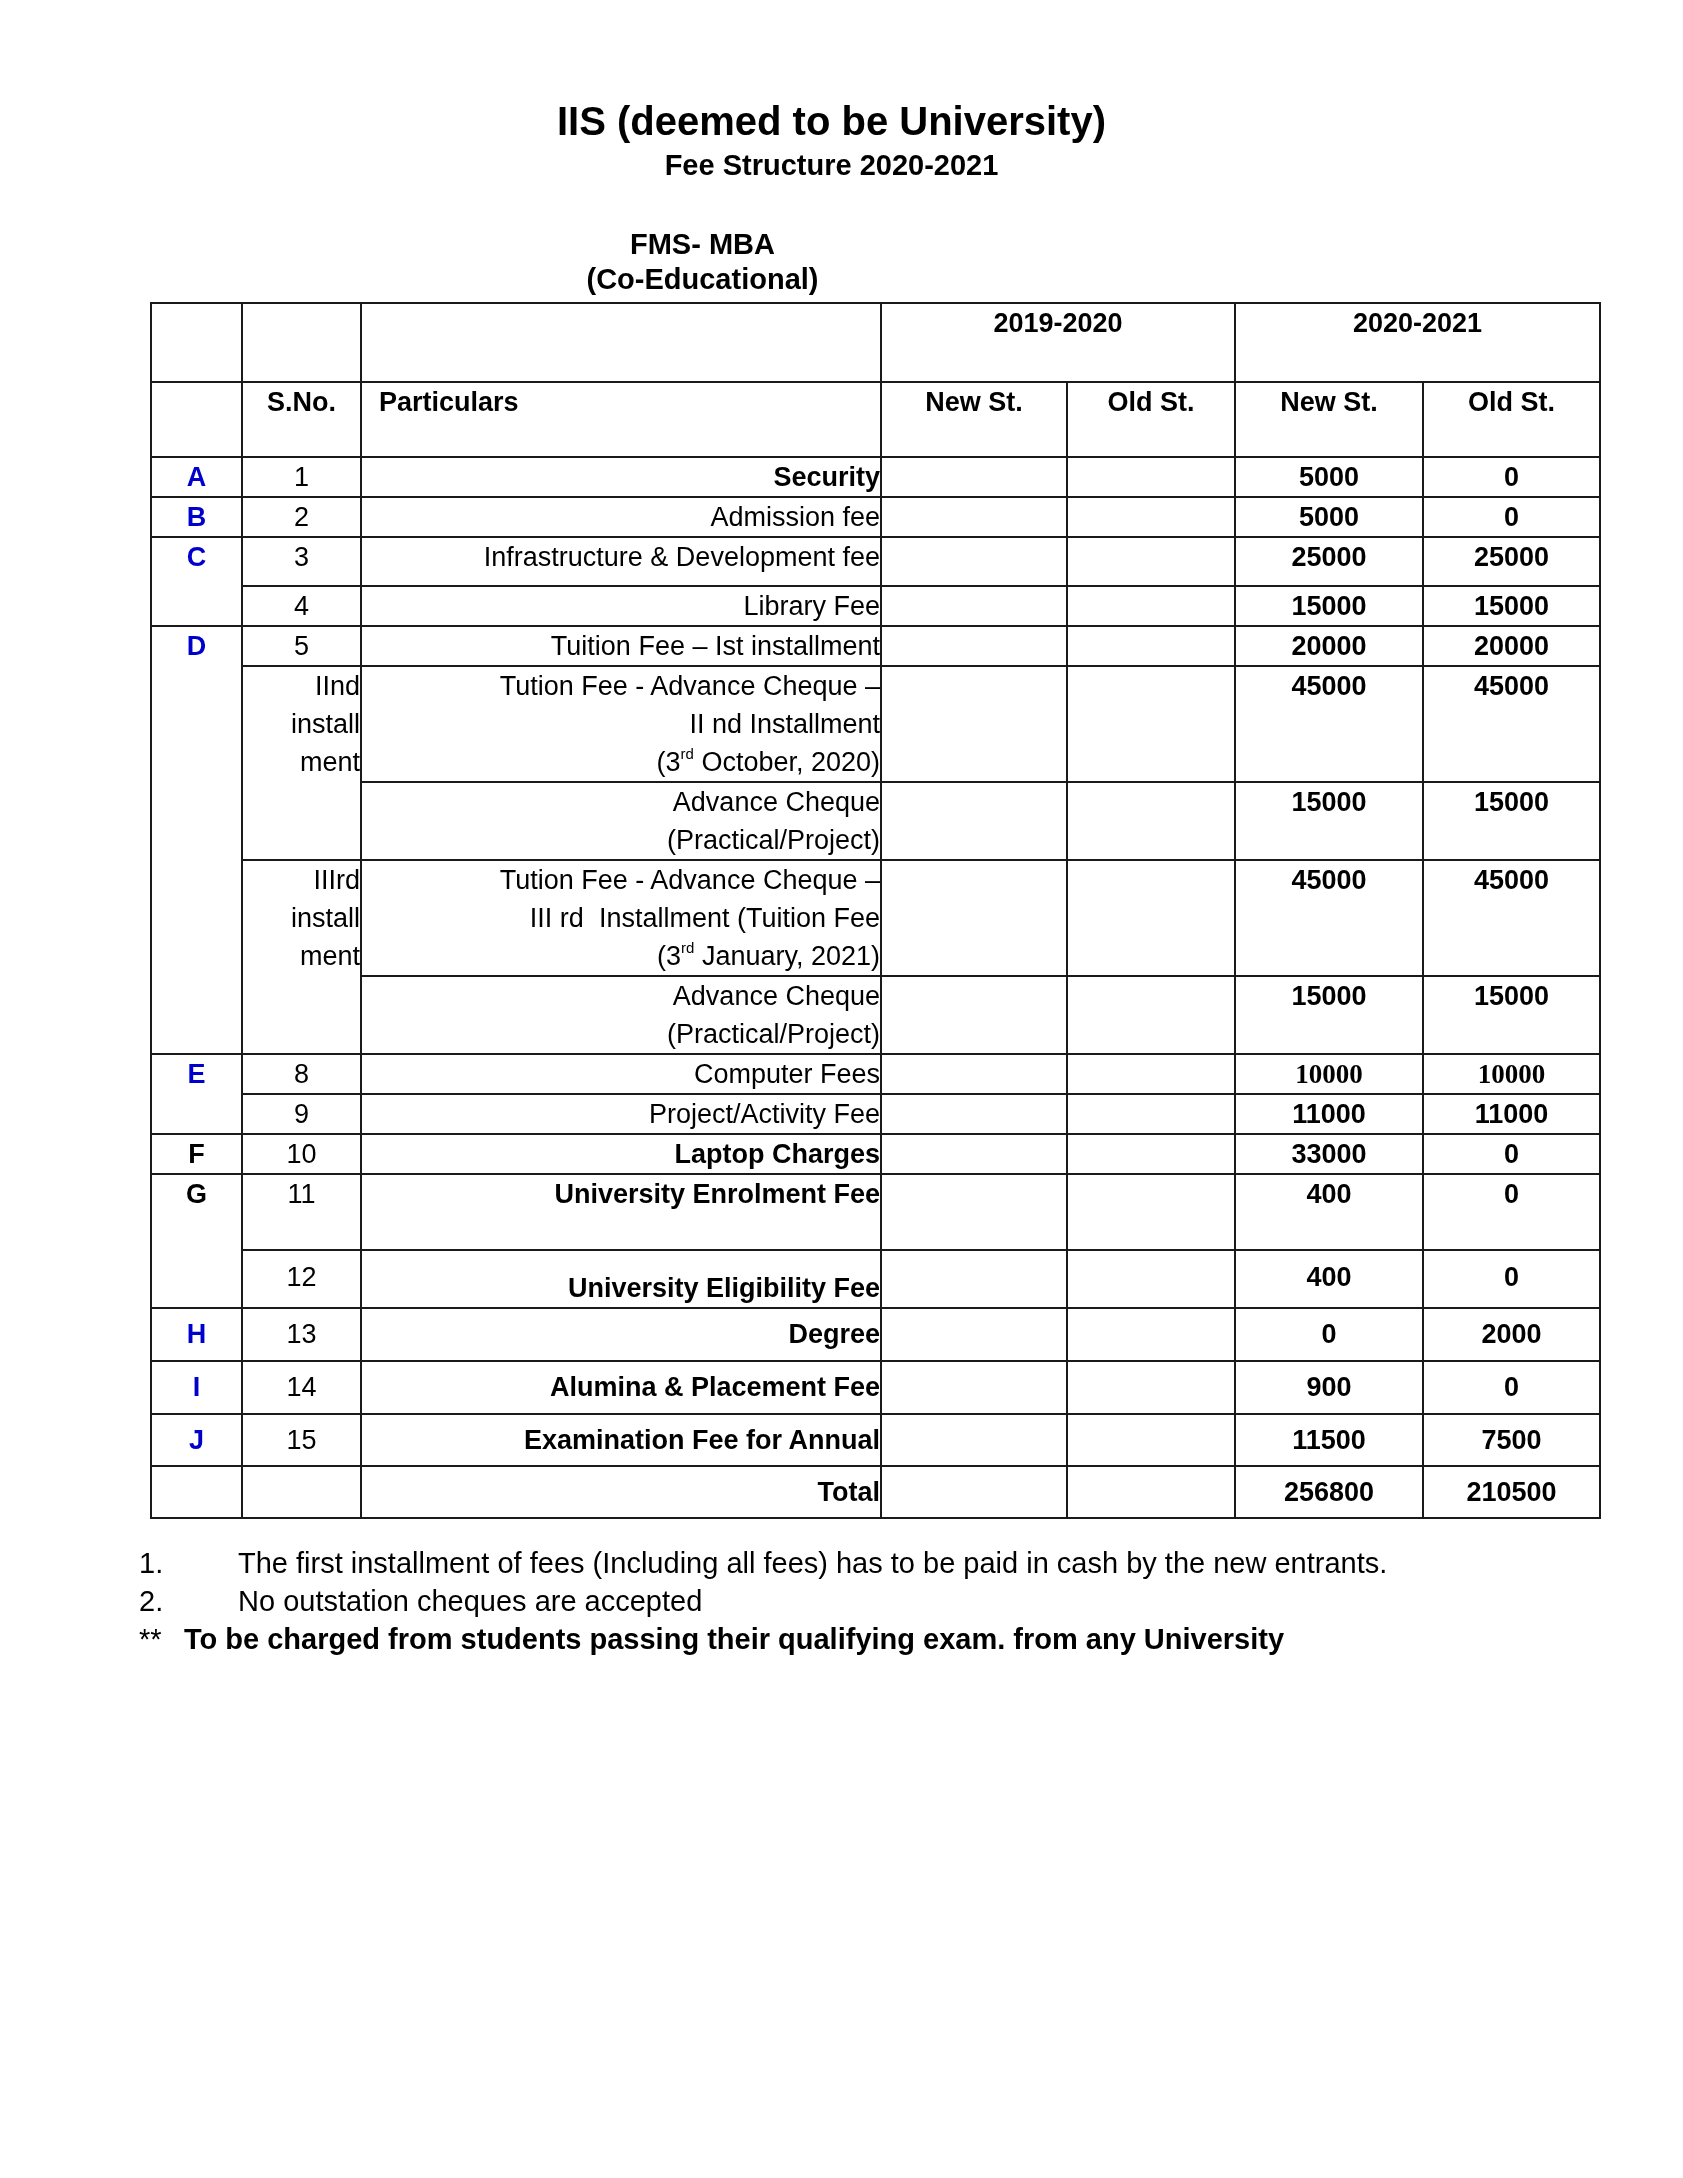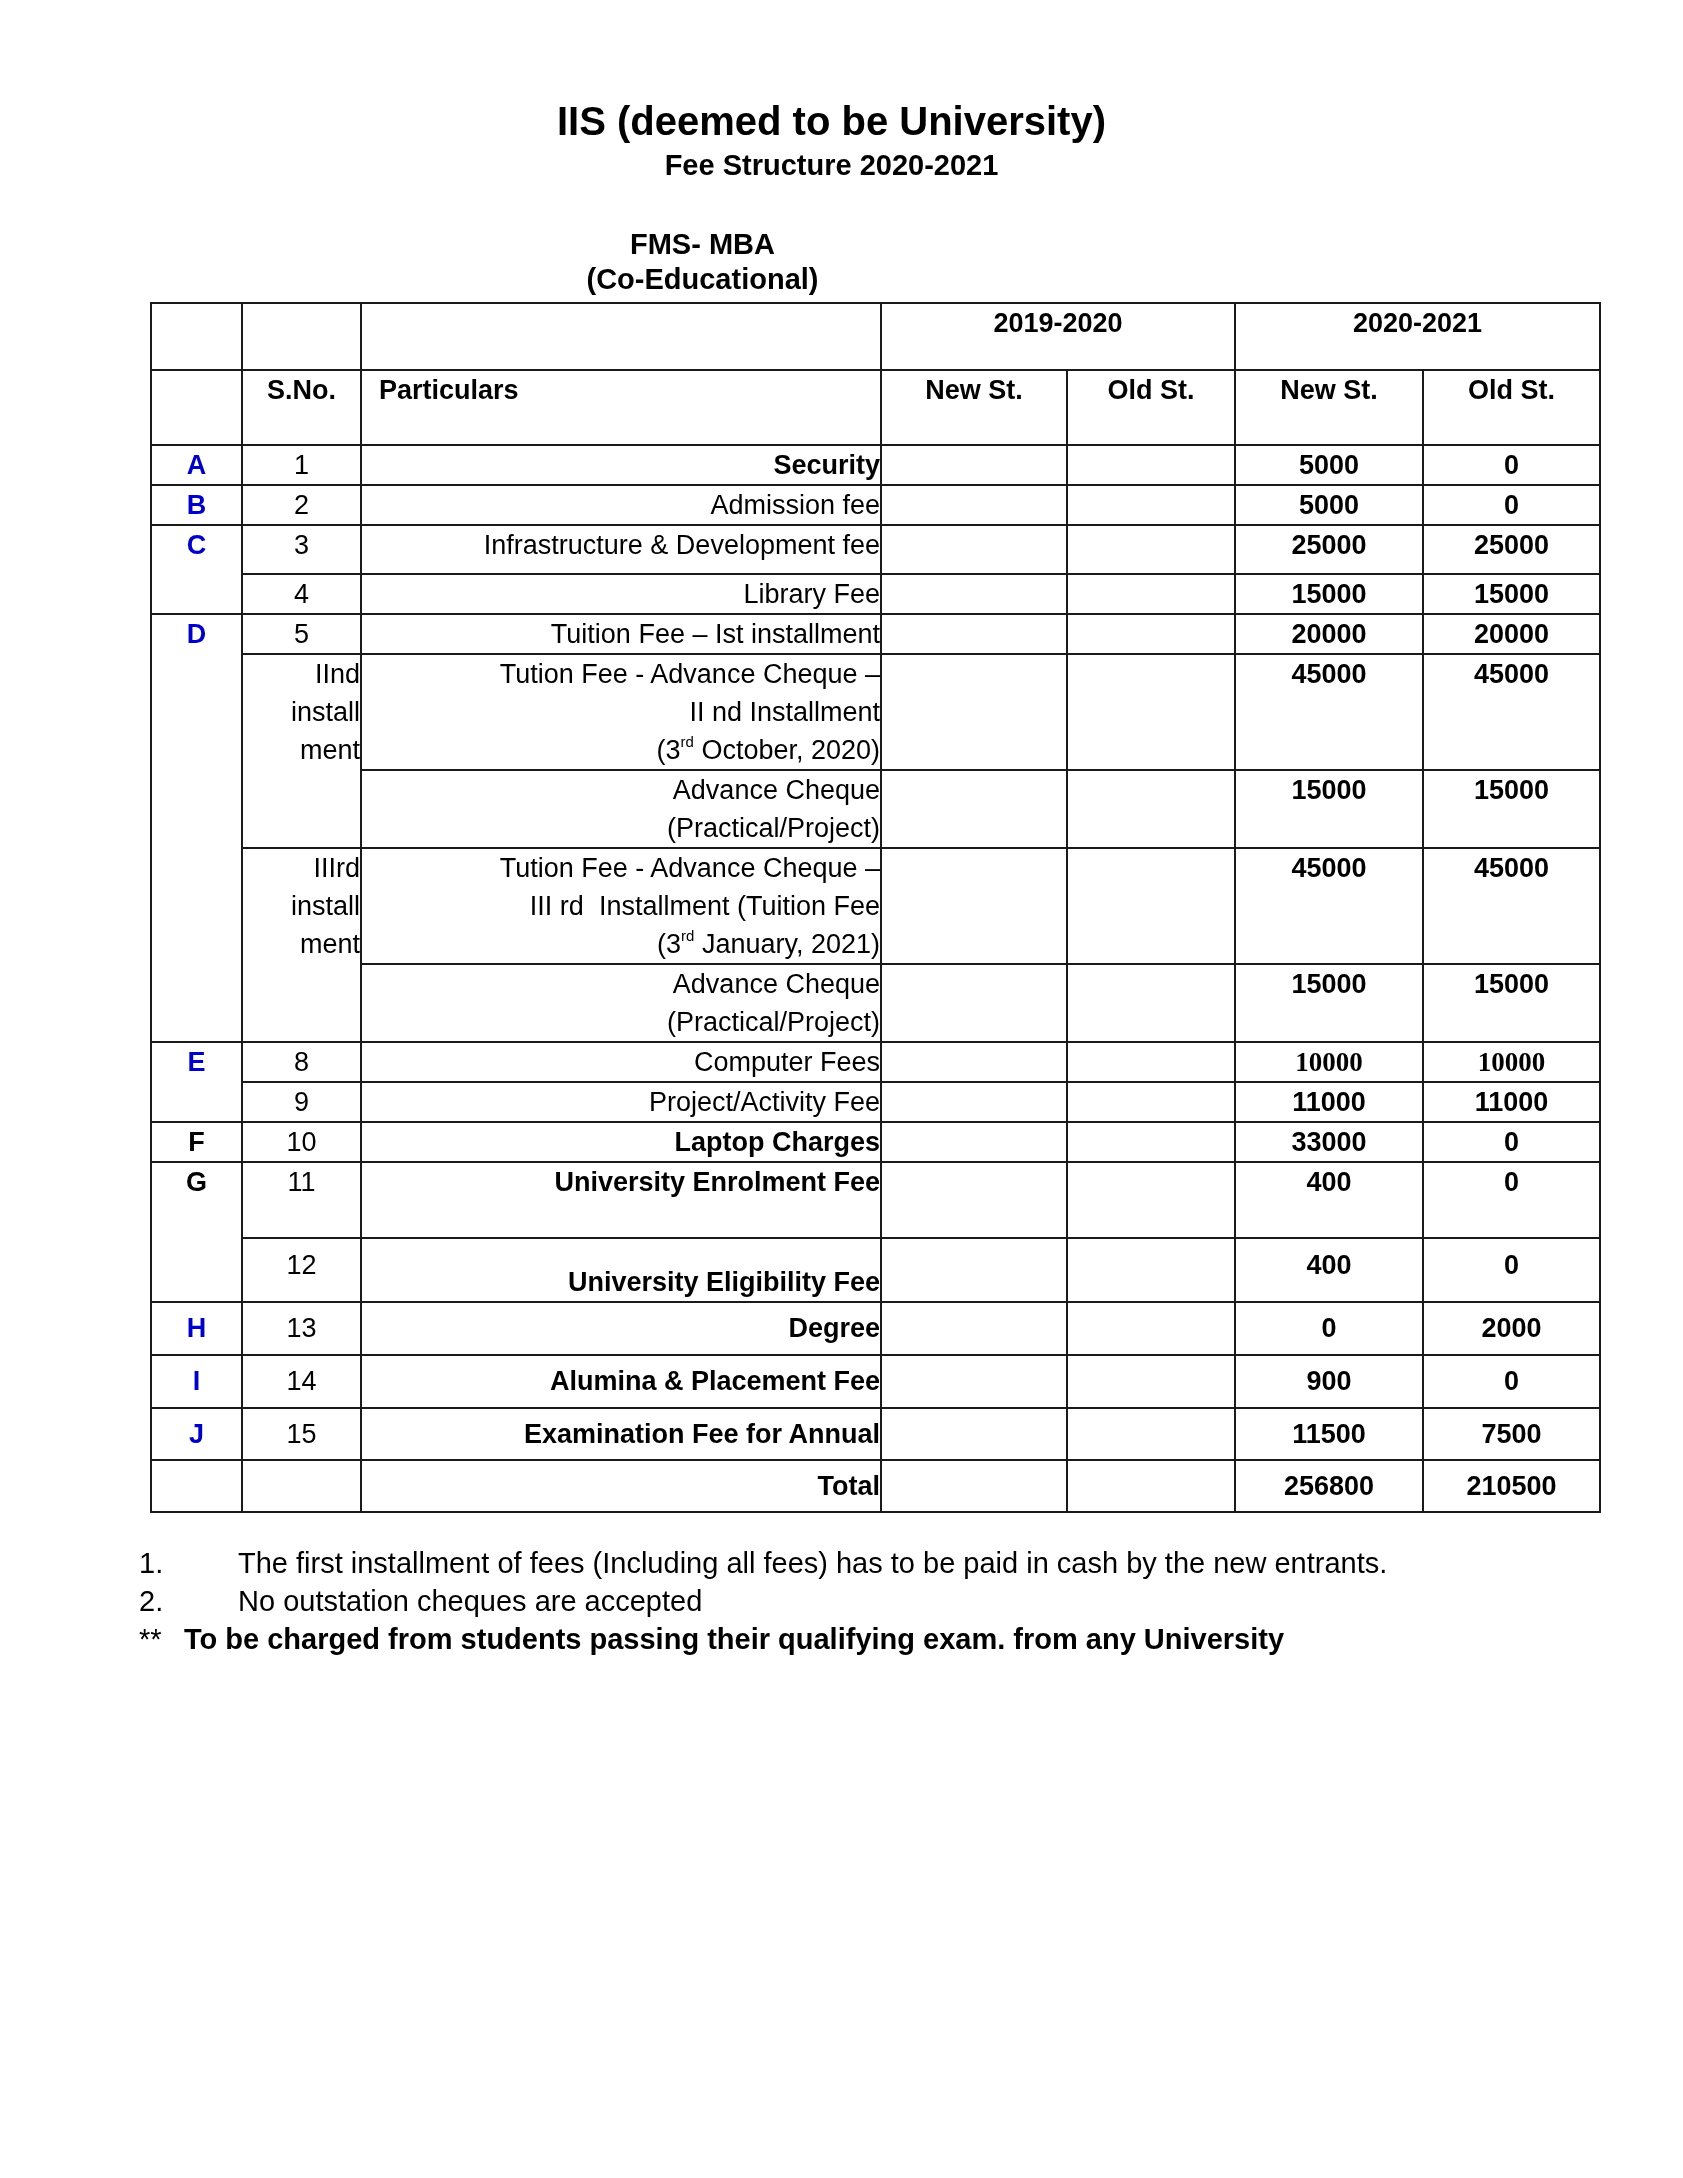--- a/index.html
+++ b/index.html
@@ -39,21 +39,21 @@
   <colgroup>
     <col style="width:91px">
       <col style="width:119px">
       <col style="width:520px">
     <col style="width:186px">
       <col style="width:168px">
       <col style="width:188px">
       <col style="width:177px">
   </colgroup>
   <tbody>
-      <tr class="hdr" style="height:67px">
+      <tr class="hdr" style="height:79px">
     <td></td>
     <td></td>
     <td></td>
     <td colspan="2">2019-2020</td>
     <td colspan="2">2020-2021</td>
   </tr>
   <tr class="hdr" style="height:75px">
     <td></td>
     <td>S.No.</td>
     <td style="text-align:left;padding-left:17px">Particulars</td>
@@ -202,21 +202,21 @@
     <td class="c">11</td>
     <td class="p b">University Enrolment Fee</td>
     <td></td>
     <td></td>
     <td class="num">400</td>
     <td class="num">0</td>
   </tr>
 
   <tr style="height:53px">
     <td class="c" style="padding-top:7px">12</td>
-    <td class="p b" style="padding-top:24px">University Eligibility Fee</td>
+    <td class="p b" style="padding-top:18px">University Eligibility Fee</td>
     <td></td>
     <td></td>
     <td class="num" style="padding-top:7px">400</td>
     <td class="num" style="padding-top:7px">0</td>
   </tr>
 
   <tr style="height:53px">
     <td class="letter" style="padding-top:6px">H</td>
     <td class="c" style="padding-top:6px">13</td>
     <td class="p b" style="padding-top:6px">Degree</td>

